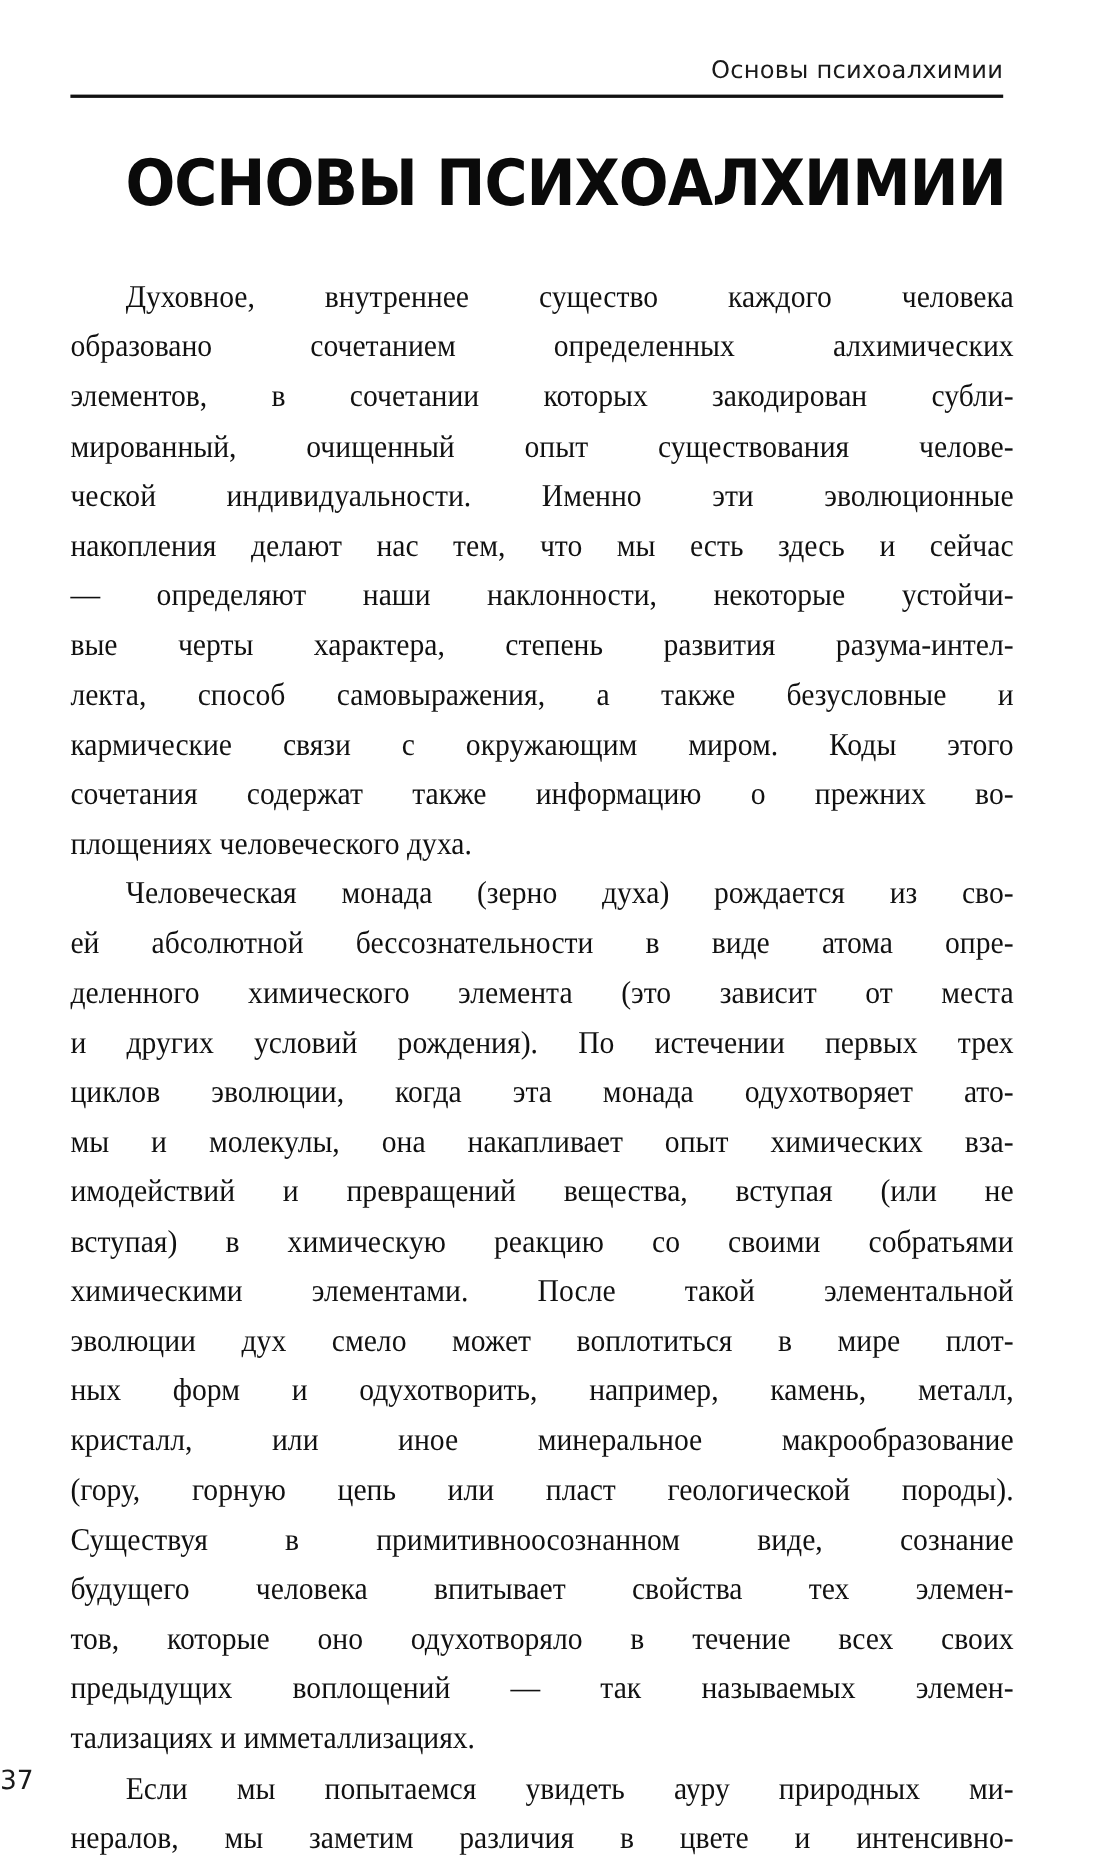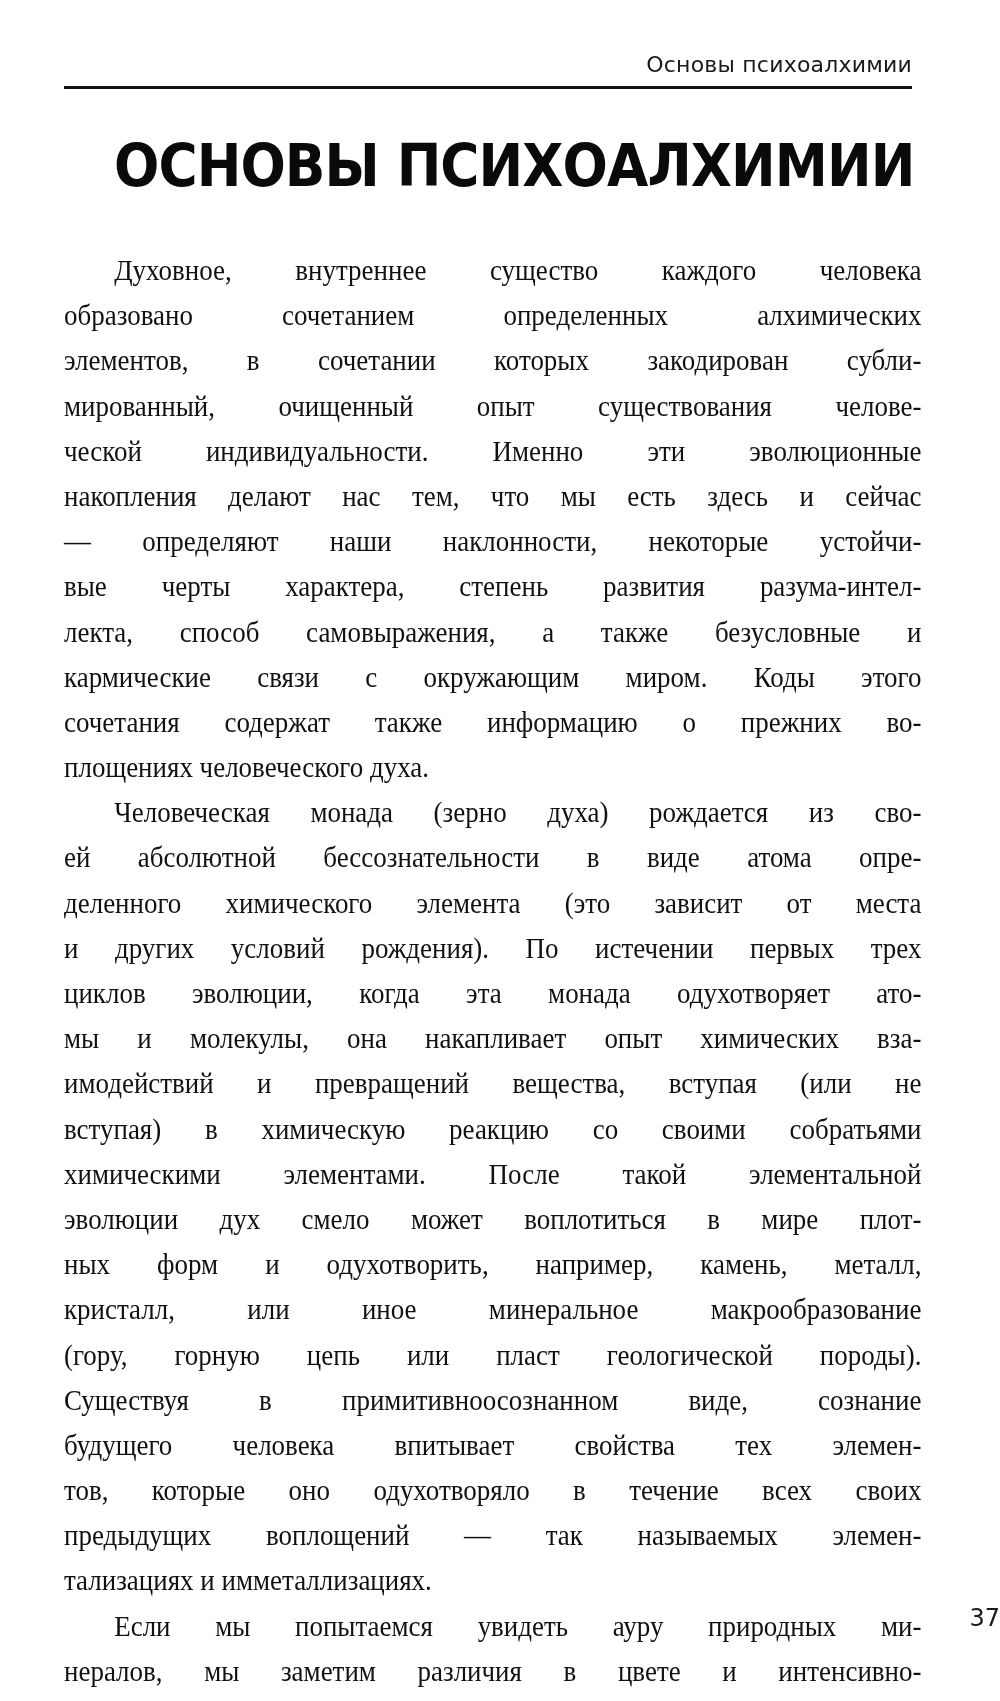--- a/index.html
+++ b/index.html
@@ -23,21 +23,21 @@
     }
     .body-text { position: absolute; left: 64px; top: 248px; width: 858px; }
     .line {
       height: 45.2px; line-height: 45.2px; font-size: 29px; white-space: nowrap;
       text-align: justify; text-align-last: justify; display: block;
       transform: scaleX(0.93); transform-origin: left center; width: 922px;
     }
     .line.last { text-align-last: left; }
     .line.indent { padding-left: 54px; width: 868px; }
     .page-number {
-      position: absolute; left: 0; width: 1000px; top: 1604px; text-align: right;
+      position: absolute; left: 0; width: 1000px; top: 1604px; text-align: left;
       font-family: "DejaVu Sans", "Liberation Sans", sans-serif; font-size: 24px; color: #1a1a1a;
     }
   </style>
 </head>
 <body>
 
 <div class="running-header">Основы психоалхимии</div>
 <div class="header-rule"></div>
 <div class="chapter-title">ОСНОВЫ ПСИХОАЛХИМИИ</div>
 

